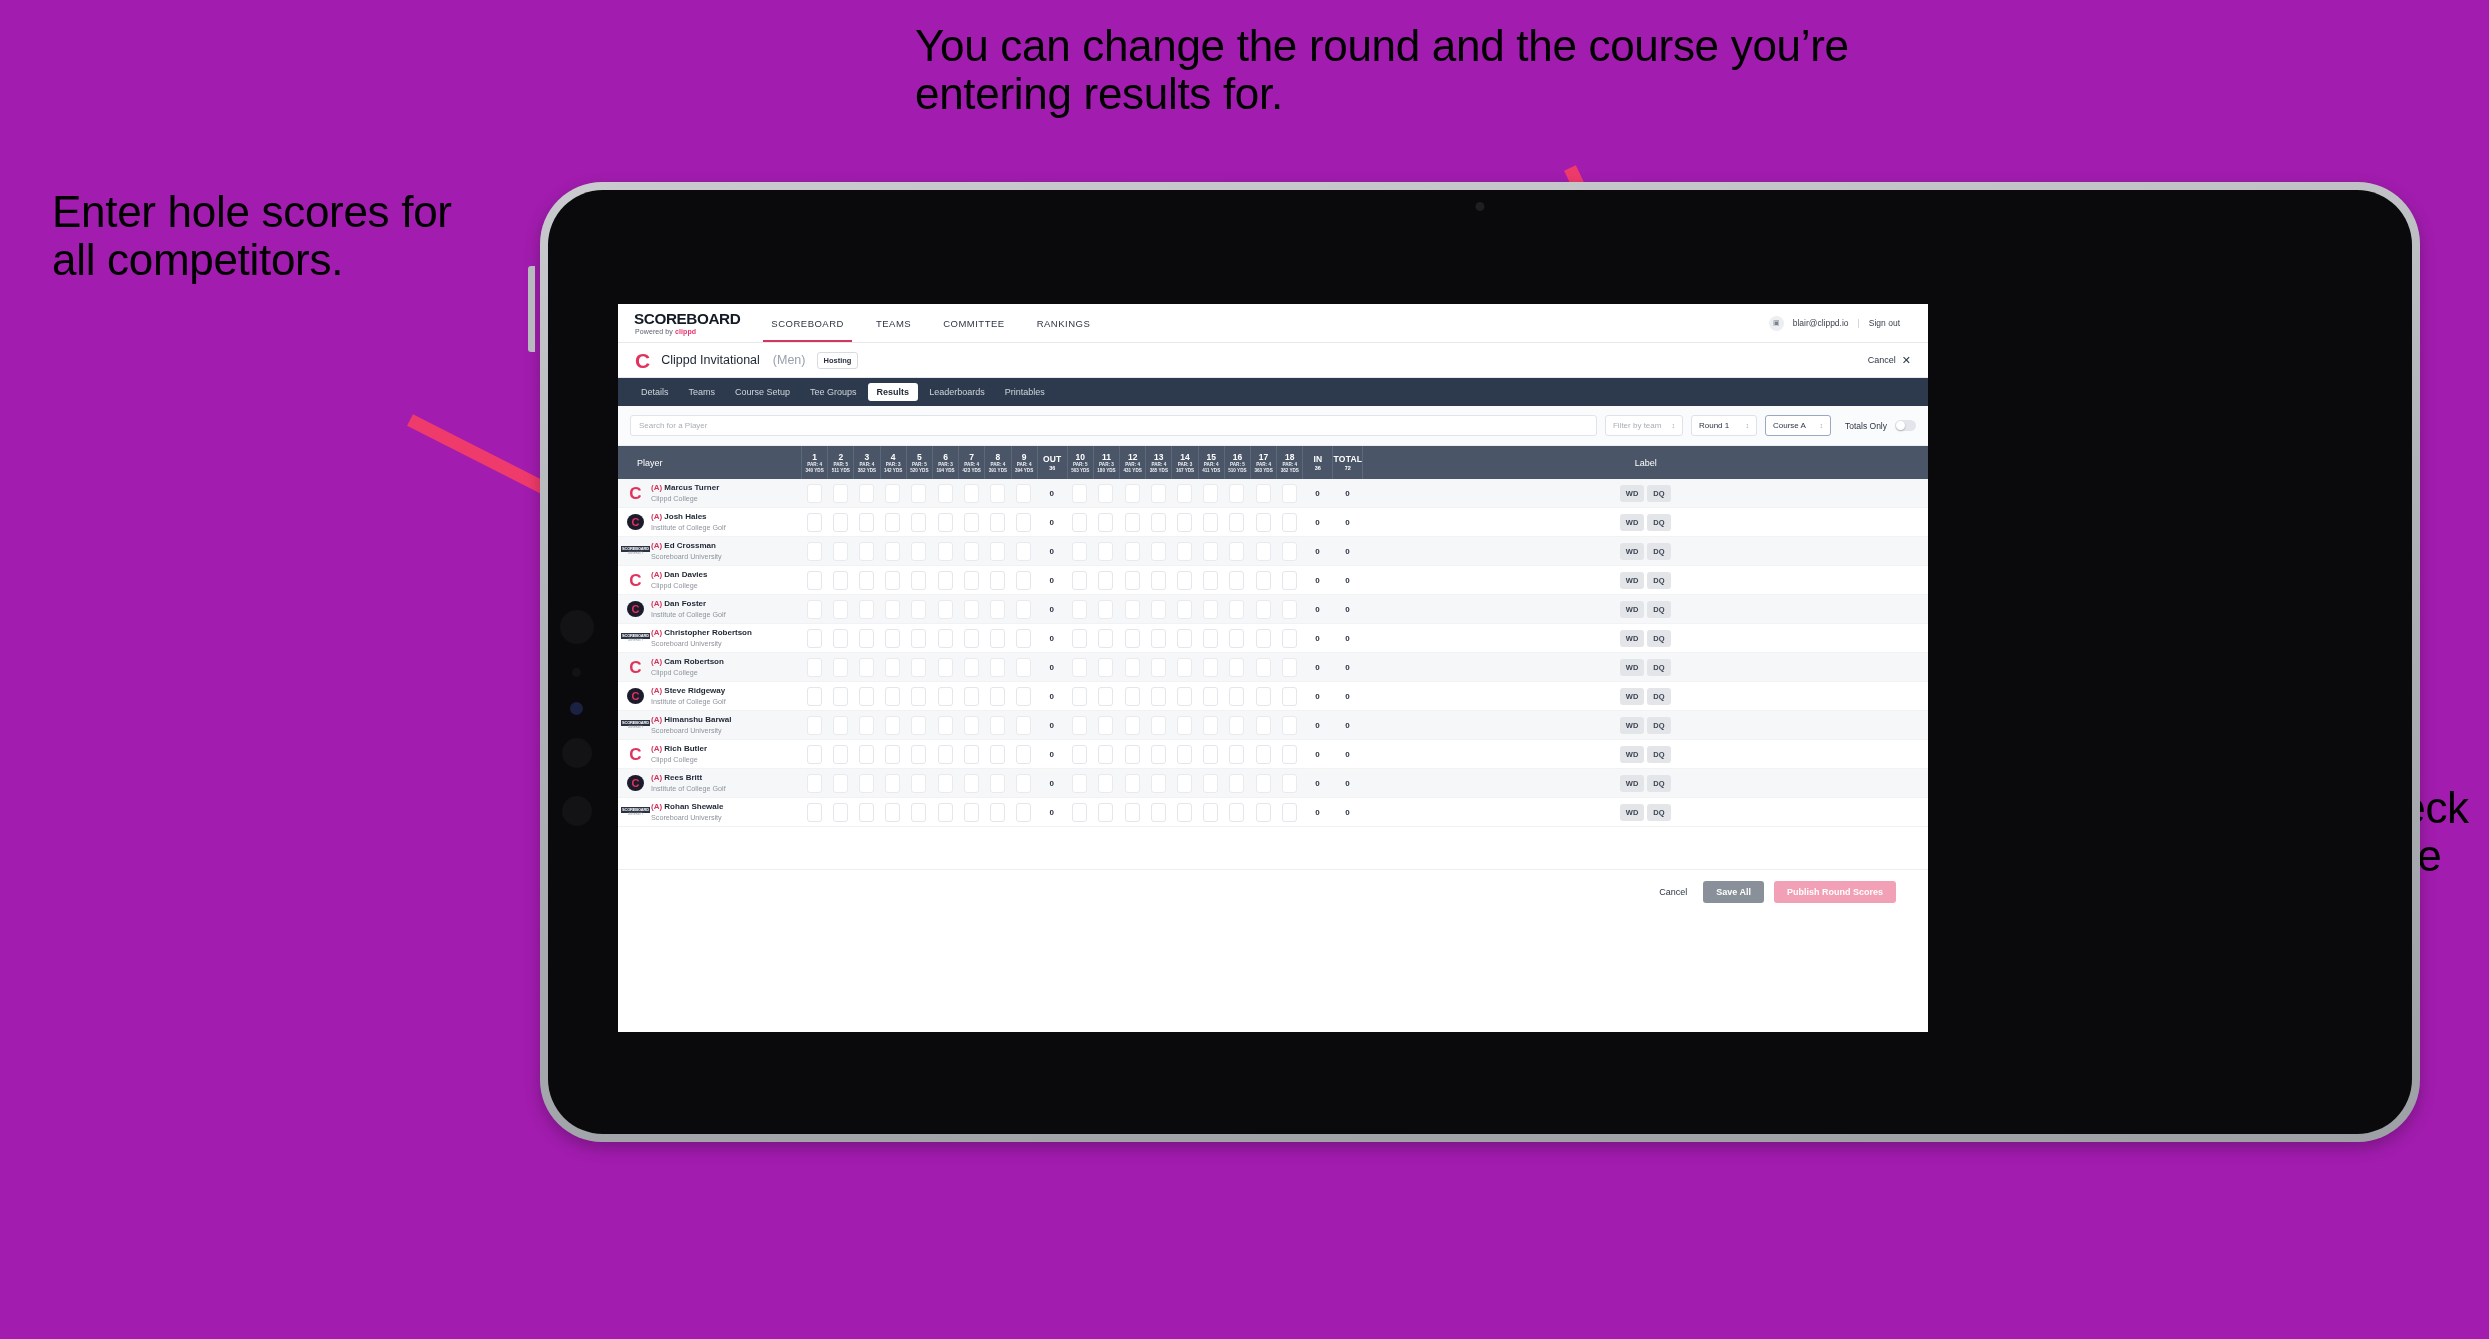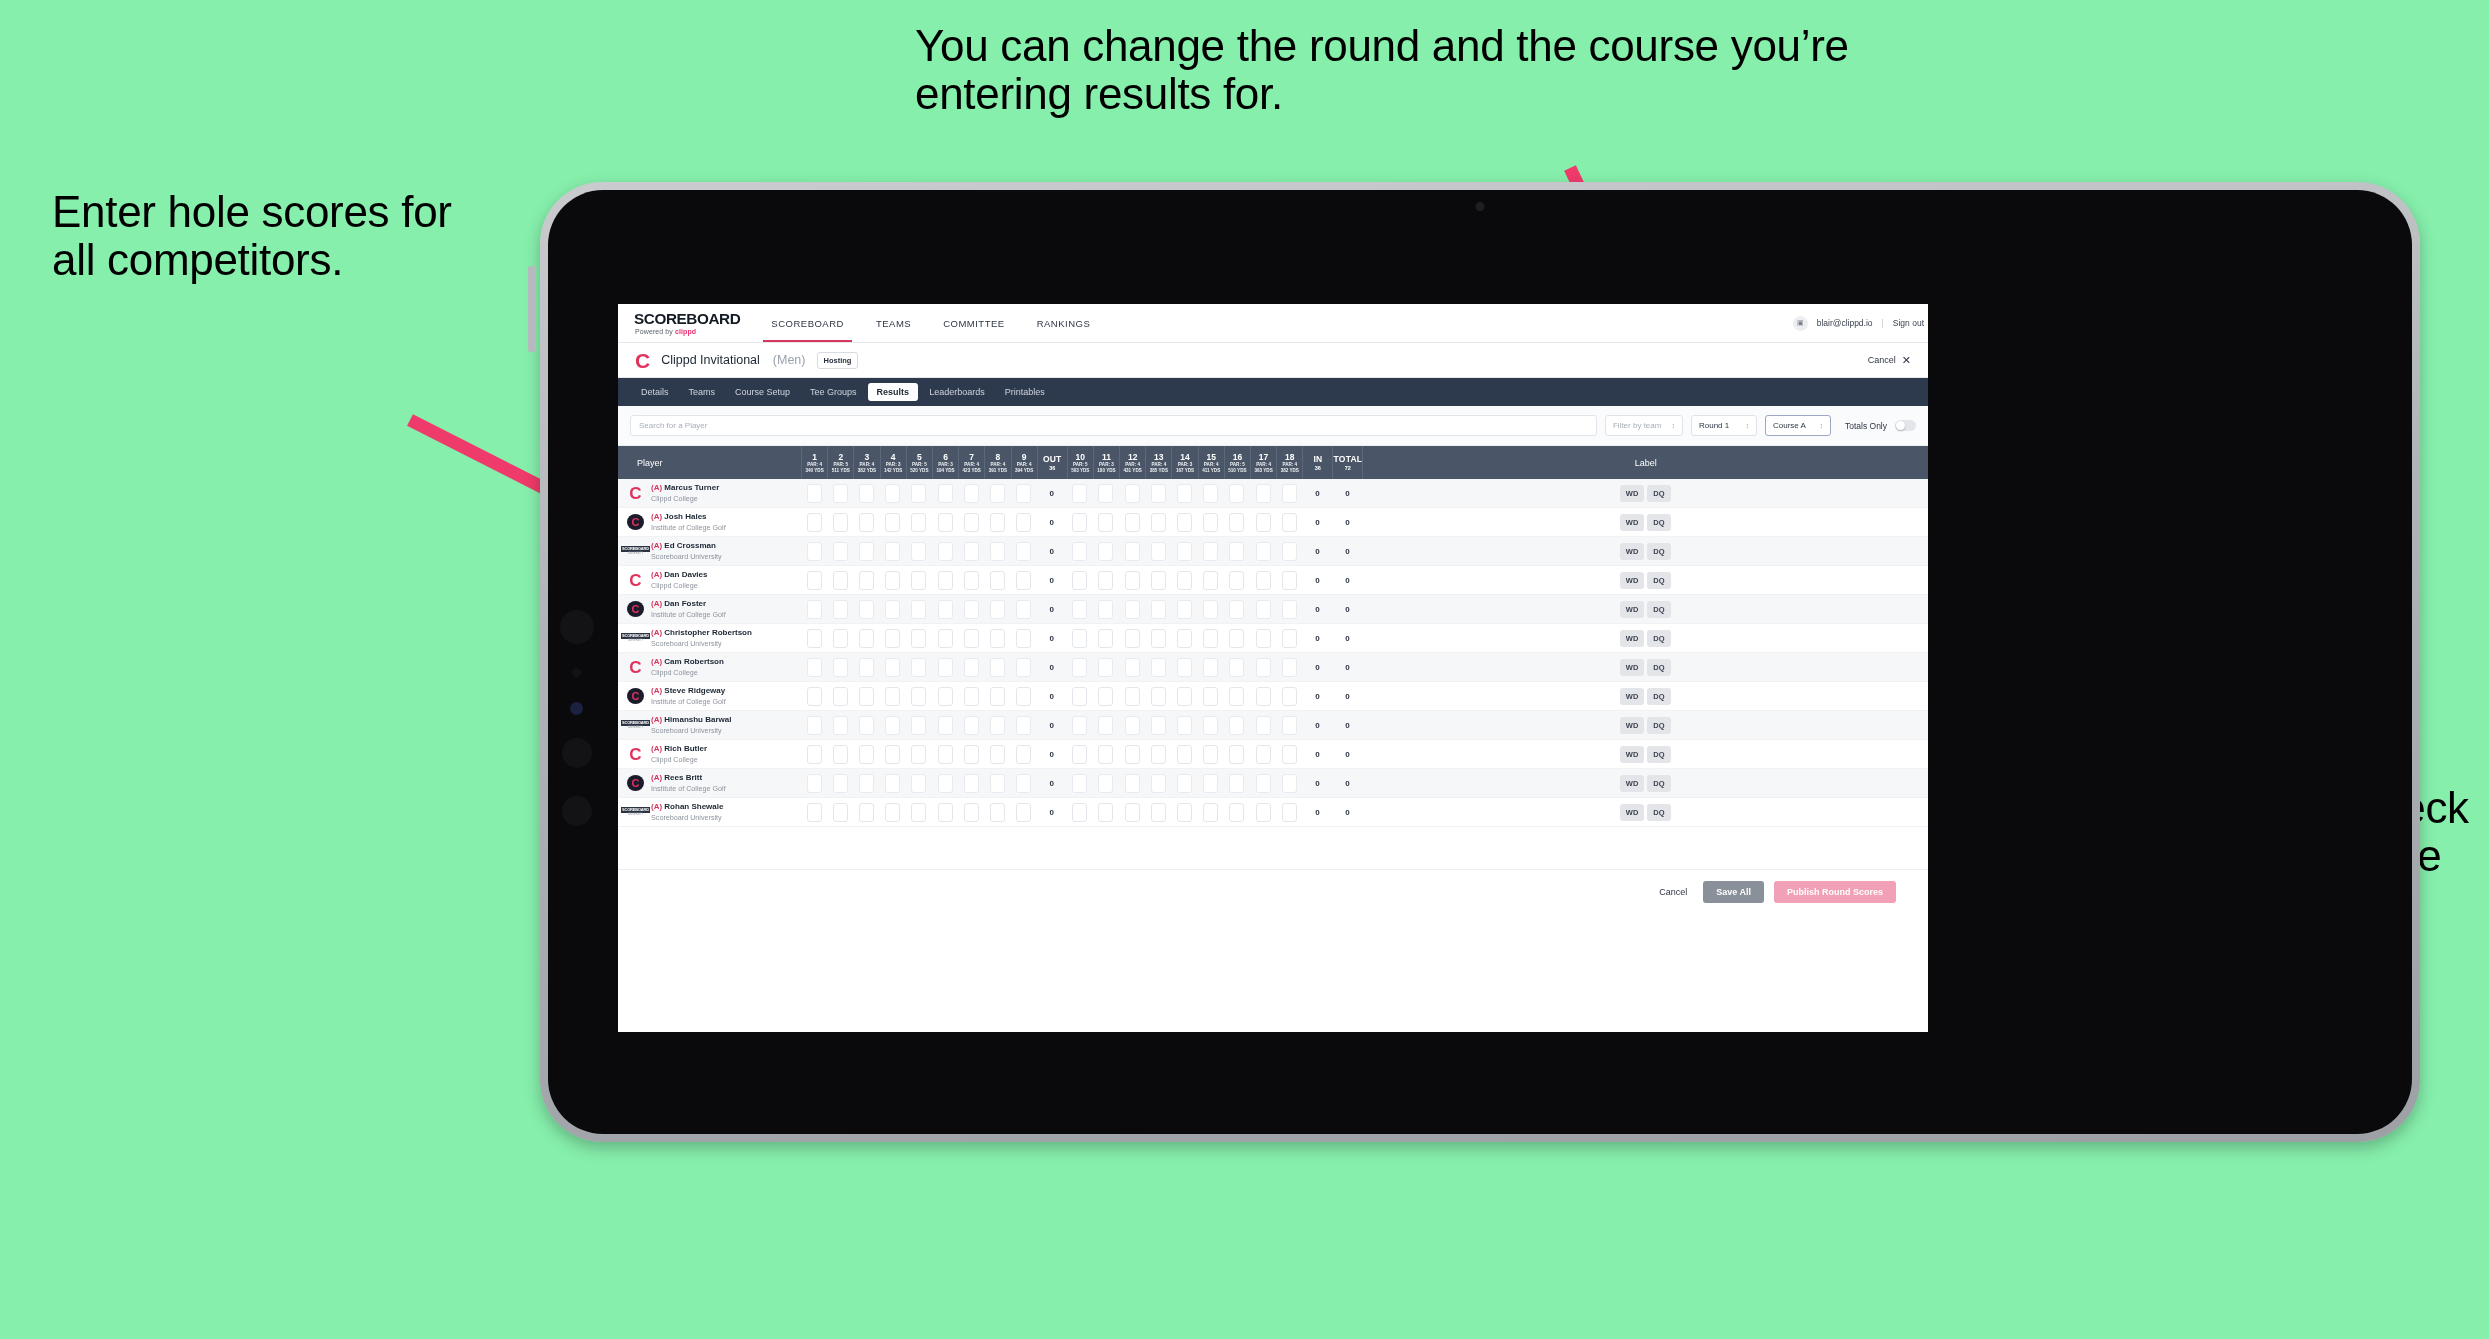--- a/index.html
+++ b/index.html
@@ -2,21 +2,21 @@
 <html><head>
 <meta charset="utf-8">
 <style>
   * { box-sizing: border-box; margin: 0; padding: 0; }
   html, body {
     width: 2489px; height: 1339px;
     background: #ffffff;
     font-family: "Liberation Sans", sans-serif;
     overflow: hidden;
   }
-  #stage { position: relative; width: 2489px; height: 1339px; background:#86efac; }
+  #stage { position: relative; width: 2489px; height: 1339px; background:#a21caf; }
 
   
   .anno {
     position: absolute;
     color: #000;
     font-family: "Liberation Sans", sans-serif;
     font-size: 44px;
     line-height: 1.09;
     font-weight: 400;
     letter-spacing: -0.3px;
@@ -80,21 +80,21 @@
   .brand .bp i { font-style:normal; color:#e8336e; font-weight:700; }
   .topnav-links { display:flex; align-items:stretch; }
   .tl {
     display:flex; align-items:center; padding:0 16px;
     font-size:9.5px; letter-spacing:0.5px; color:#2d3644; font-weight:400;
     cursor:pointer; position:relative;
   }
   .tl.active::after {
     content:""; position:absolute; left:8px; right:8px; bottom:0; height:2px; background:#d4375e;
   }
-  .topnav-right { margin-left:auto; display:flex; align-items:center; padding-right:4px; gap:9px; font-size:8.5px; color:#3b434f; }
+  .topnav-right { margin-left:auto; display:flex; align-items:center; padding-right:28px; gap:9px; font-size:8.5px; color:#3b434f; }
   .usr-ico { width:15px;height:15px;border-radius:50%;background:#eceef1;display:flex;align-items:center;justify-content:center;font-size:7px;color:#7b828c;}
   .sep { color:#c3c7cd; }
 
   
   .titlebar { height:35px; background:#fff; display:flex; align-items:center; padding:0 17px; border-bottom:1px solid #e6e8ec; }
   .logo-c { font-size:21px; font-weight:800; color:#e0325c; line-height:1; margin-right:11px; font-family:"Liberation Sans",sans-serif;}
   .t-name { font-size:12.5px; color:#1d2633; font-weight:400; }
   .t-gender { font-size:12.5px; color:#9aa1ab; margin-left:13px; }
   .t-badge { margin-left:11px; border:1px solid #d8dbe0; border-radius:3px; padding:3px 6px; font-size:7.5px; font-weight:700; color:#2a3240; }
   .t-cancel { margin-left:auto; display:flex; align-items:center; gap:6px; font-size:9px; color:#2d3644;}

